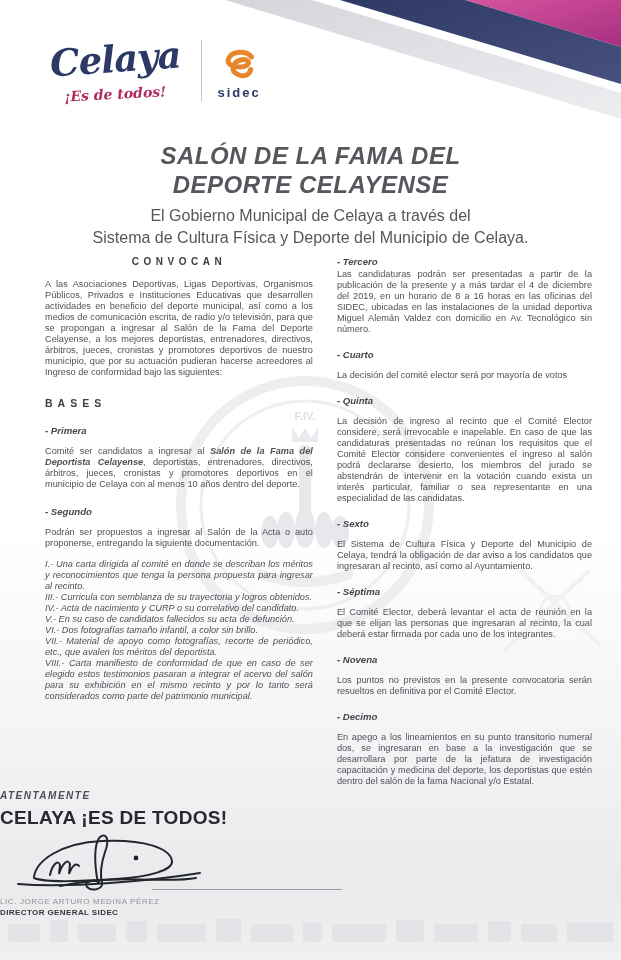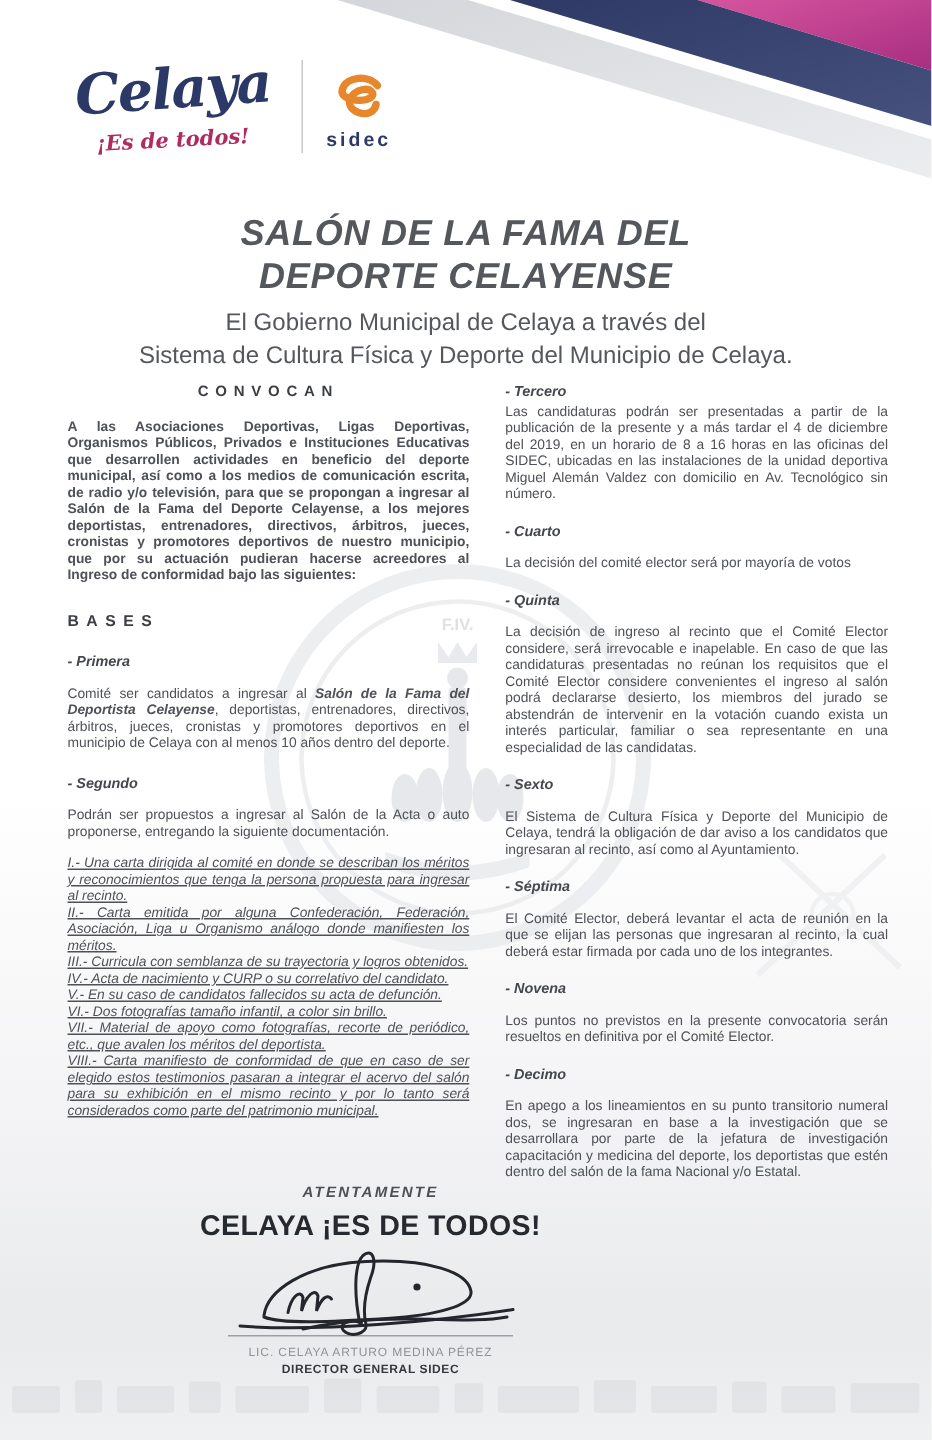--- a/index.html
+++ b/index.html
@@ -35,31 +35,31 @@
   .doc-subtitle{
     position:absolute;left:0;top:205px;width:621px;text-align:center;
     font-size:16px;line-height:1.35;color:#54575c;
   }
   
   .columns{position:absolute;left:45px;top:256px;width:547px;display:flex;gap:24px;
     font-size:9.2px;line-height:11px;color:#4e5157;}
   .col-left{width:273px;}
   .col-right{width:260px;}
   .convocan{ text-align:center;font-weight:bold;font-size:10px;letter-spacing:4.5px;color:#3b3e43;}
-  .intro{margin-top:12px;text-align:justify;font-weight:bold;}
+  .intro{margin-top:12px;text-align:justify;}
   .bases{margin-top:20px;font-weight:bold;font-size:10.5px;letter-spacing:5px;color:#3b3e43;}
   .sec-h{font-style:italic;font-weight:bold;font-size:9.6px;color:#44474c;}
   .col-left .sec-h{margin-top:16px;}
   .sec-b{margin-top:10px;text-align:justify;}
-  .doc-items{margin-top:10px;font-style:italic;text-align:justify;text-decoration:underline;}
+  .doc-items{margin-top:10px;font-style:italic;text-align:justify;}
   .bold-it{font-weight:bold;font-style:italic;}
   .r-section + .r-section .sec-h{margin-top:14px;}
   .r-section:first-child .sec-b{margin-top:2px;}
   
-  .footer{position:absolute;left:0;top:790px;width:494px;text-align:center;}
+  .footer{position:absolute;left:0;top:790px;width:494px;}
   .atentamente{font-style:italic;font-size:10px;letter-spacing:1.5px;color:#4c4f54;font-weight:bold;}
   .slogan{margin-top:6px;font-weight:bold;font-size:19px;color:#26292f;letter-spacing:.3px;}
   .sig-wrap{margin-top:2px;height:62px;position:relative;}
   .sig-rule{width:190px;height:1px;background:#9b9ea4;margin:-8px auto 0 auto;}
   .sig-name{margin-top:4px;font-size:8px;letter-spacing:.6px;color:#8f9297;}
   .sig-title{margin-top:2px;font-size:8px;font-weight:bold;letter-spacing:.4px;color:#34373d;}
   
   .seal{position:absolute;left:172px;top:372px;pointer-events:none;}
   .golf{position:absolute;left:495px;top:555px;pointer-events:none;opacity:.55;}
   .blob-strip{position:absolute;left:8px;bottom:18px;width:605px;display:flex;gap:10px;align-items:flex-end;}
@@ -150,21 +150,20 @@
       <p class="sec-b" style="margin:10px 0 0 0;"><span>Comité ser candidatos a ingresar al </span><span class="bold-it">Salón de la Fama del Deportista Celayense</span><span>, deportistas, entrenadores, directivos, árbitros, jueces, cronistas y promotores deportivos en el municipio de Celaya con al menos 10 años dentro del deporte.</span></p>
     </div>
 
     <div>
       <div class="sec-h">- Segundo</div>
       <p class="sec-b" style="margin:10px 0 0 0;">Podrán ser propuestos a ingresar al Salón de la Acta o auto proponerse, entregando la siguiente documentación.</p>
     </div>
 
     <div class="doc-items">
       <div>I.- Una carta dirigida al comité en donde se describan los méritos y reconocimientos que tenga la persona propuesta para ingresar al recinto.</div>
-      <div>II.- Carta emitida por alguna Confederación, Federación, Asociación, Liga u Organismo análogo donde manifiesten los méritos.</div>
       <div>III.- Curricula con semblanza de su trayectoria y logros obtenidos.</div>
       <div>IV.- Acta de nacimiento y CURP o su correlativo del candidato.</div>
       <div>V.- En su caso de candidatos fallecidos su acta de defunción.</div>
       <div>VI.- Dos fotografías tamaño infantil, a color sin brillo.</div>
       <div>VII.- Material de apoyo como fotografías, recorte de periódico, etc., que avalen los méritos del deportista.</div>
       <div>VIII.- Carta manifiesto de conformidad de que en caso de ser elegido estos testimonios pasaran a integrar el acervo del salón para su exhibición en el mismo recinto y por lo tanto será considerados como parte del patrimonio municipal.</div>
     </div>
   </div>
 
   <div class="col-right">
@@ -208,21 +207,21 @@
         <path d="M34,46 C36,30 60,12 102,10 C144,8 170,17 172,30 C173,39 150,46 116,48 C82,50 46,52 34,47"></path>
         <path d="M50,44 C52,34 58,28 60,34 L59,43 C62,33 68,27 70,33 L69,43 C72,35 76,31 79,35"></path>
         <path d="M98,52 C94,32 94,12 100,6 C106,1 110,8 105,21 C101,33 100,44 102,52 C103,58 92,61 87,56 C83,51 92,48 99,51"></path>
         <path d="M18,53 C70,57 150,50 200,42"></path>
         <path d="M60,55 C120,42 165,53 196,47"></path>
         <circle cx="136" cy="27" r="1.4" fill="#23262c"></circle>
       </g>
     </svg>
     <div class="sig-rule"></div>
   </div>
-  <div class="sig-name">LIC. CELAYA ARTURO MEDINA PÉREZ</div>
+  <div class="sig-name">LIC. JORGE ARTURO MEDINA PÉREZ</div>
   <div class="sig-title">DIRECTOR GENERAL SIDEC</div>
 </div>
 
 <div class="blob-strip">
   <div style="width:34px"></div>
     <div style="width:18px;height:22px"></div>
     <div style="width:40px"></div>
   <div style="width:22px;height:21px"></div>
     <div style="width:52px"></div>
     <div style="width:26px;height:23px"></div>

